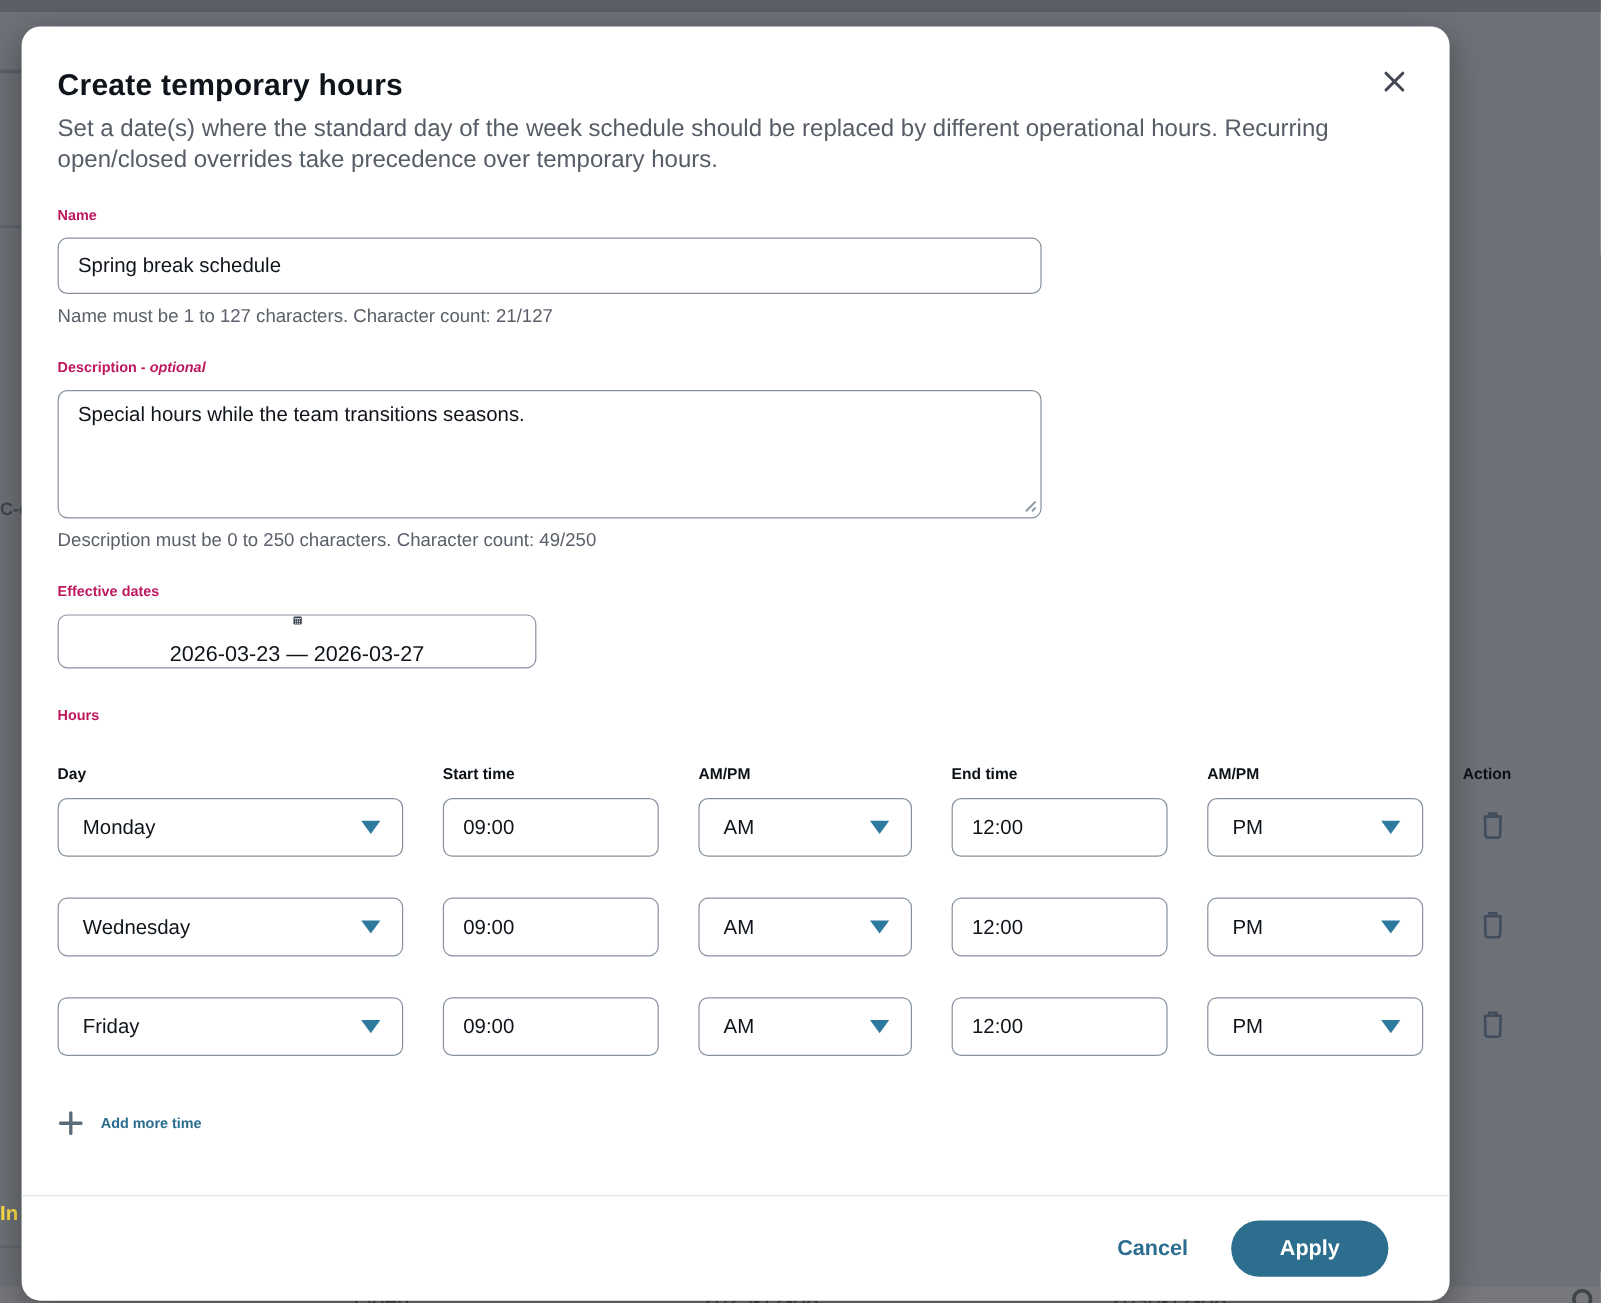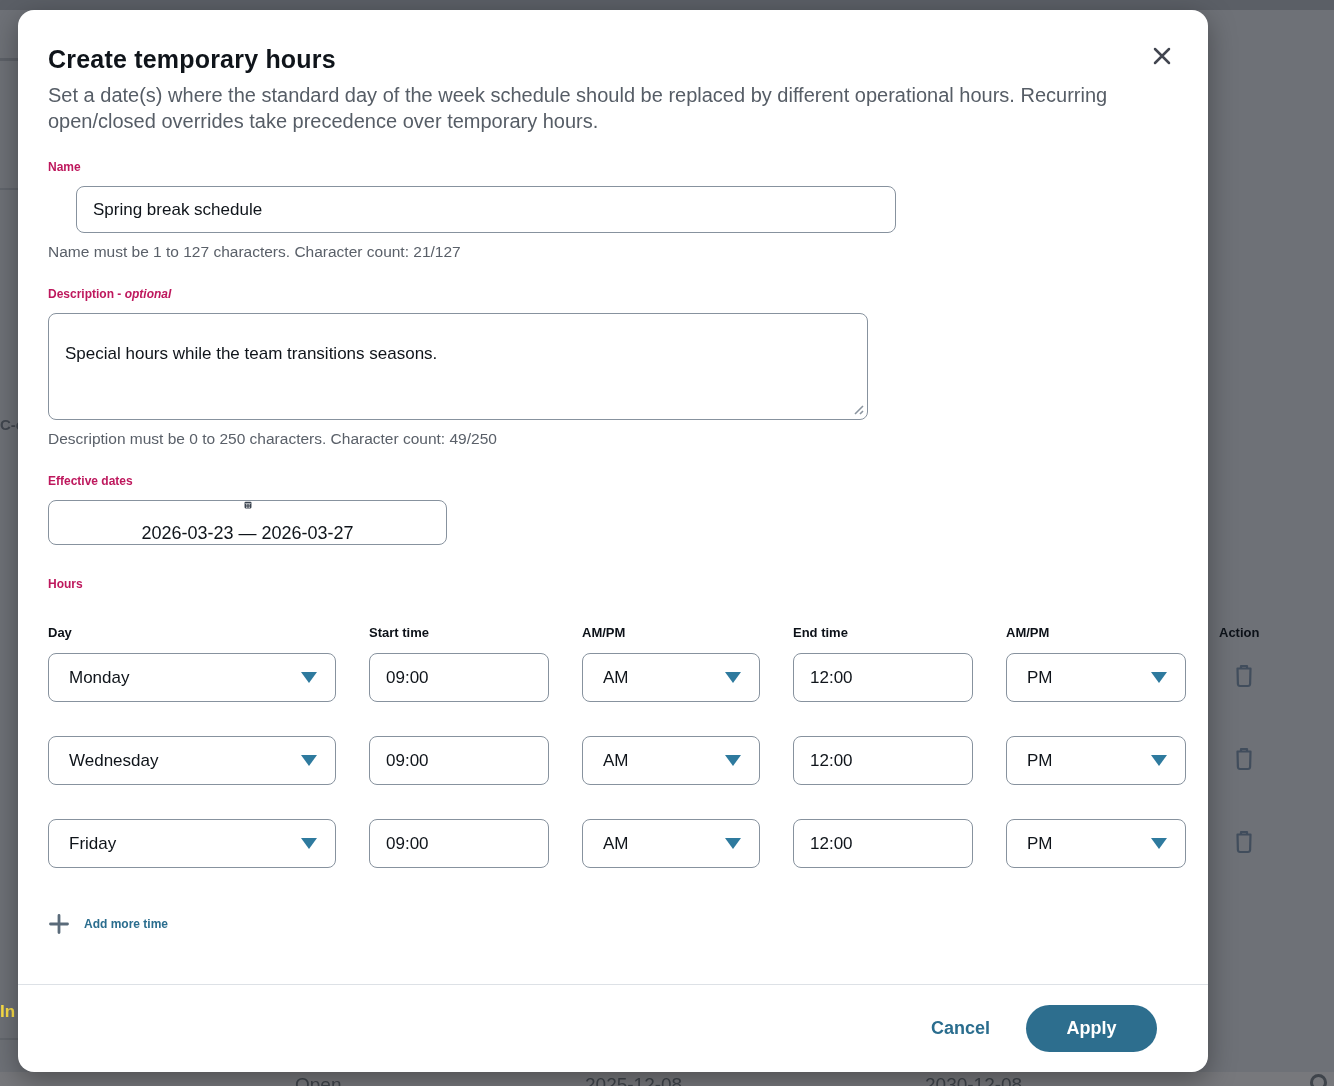--- a/index.html
+++ b/index.html
@@ -13,21 +13,21 @@
   
   .backdrop-top    { position:absolute; left:0; top:0; width:100%; height:10px; background:#5b5f66; }
   .backdrop-bottom { position:absolute; left:0; top:1072px; width:100%; height:14px; background:#77787c; }
   .bd-line { position:absolute; background:#5d6168; }
   .bd-frag { position:absolute; color:#41474f; font-weight:700; font-size:15px; white-space:nowrap; }
   .bd-bottom-text { position:absolute; top:1074px; color:#3f444b; font-size:19px; font-weight:400; white-space:nowrap; }
   .bd-circle { position:absolute; top:1074px; left:1310px; width:17px; height:17px; border:3px solid #3f444b; border-radius:50%; }
 
   
   .modal {
-    position:absolute; left:18px; top:10px; width:1190px; height:1062px;
+    position:absolute; left:18px; top:22px; width:1190px; height:1062px;
     background:#ffffff; border-radius:16px;
     box-shadow:0 8px 28px rgba(0,0,0,.35);
   }
   .modal-content { padding:35px 30px 0 30px; position:relative; }
 
   .modal-title { font-size:25px; font-weight:700; color:#0f141a; letter-spacing:.2px; margin-bottom:8px; }
   .modal-subtitle { font-size:20px; line-height:26px; color:#565d66; max-width:1178px; margin-bottom:26px; }
 
   .close-btn {
     position:absolute; top:28px; right:28px; width:36px; height:36px;
@@ -35,29 +35,29 @@
   }
 
   .field-label { font-size:12px; font-weight:700; color:#be185d; margin-bottom:12px; }
   .optional-suffix { font-style:italic; }
 
   .text-input {
     display:block; width:820px; height:47px;
     border:1px solid #87929e; border-radius:8px;
     padding:0 16px; font-size:17px; color:#0f141a;
     font-family:"Liberation Sans", sans-serif; background:#fff;
-    margin-bottom:10px; outline:none;margin-left:28px;
+    margin-bottom:10px; outline:none;
   }
   .helper-text { font-size:15.5px; color:#5a6069; margin-bottom:26px; }
 
   .textarea-wrap { position:relative; width:820px; margin-bottom:10px; }
   .text-area {
     display:block; width:820px; height:107px; resize:none;
     border:1px solid #87929e; border-radius:8px;
-    padding:28px 16px; font-size:17px; color:#0f141a; line-height:24px;
+    padding:8px 16px; font-size:17px; color:#0f141a; line-height:24px;
     font-family:"Liberation Sans", sans-serif; background:#fff; outline:none;
   }
   .resize-handle { position:absolute; right:3px; bottom:4px; }
 
   .date-field {
     display:flex; align-items:center; gap:14px;
     width:399px; height:45px;
     border:1px solid #87929e; border-radius:8px;
     padding:0 16px; cursor:pointer; background:#fff;
     margin-bottom:32px;

